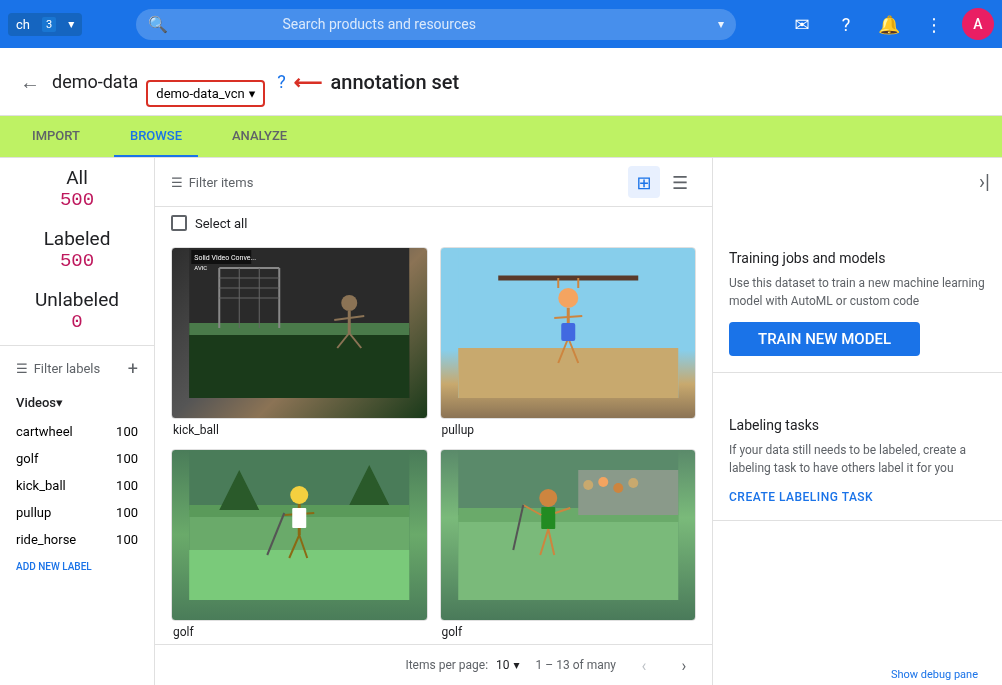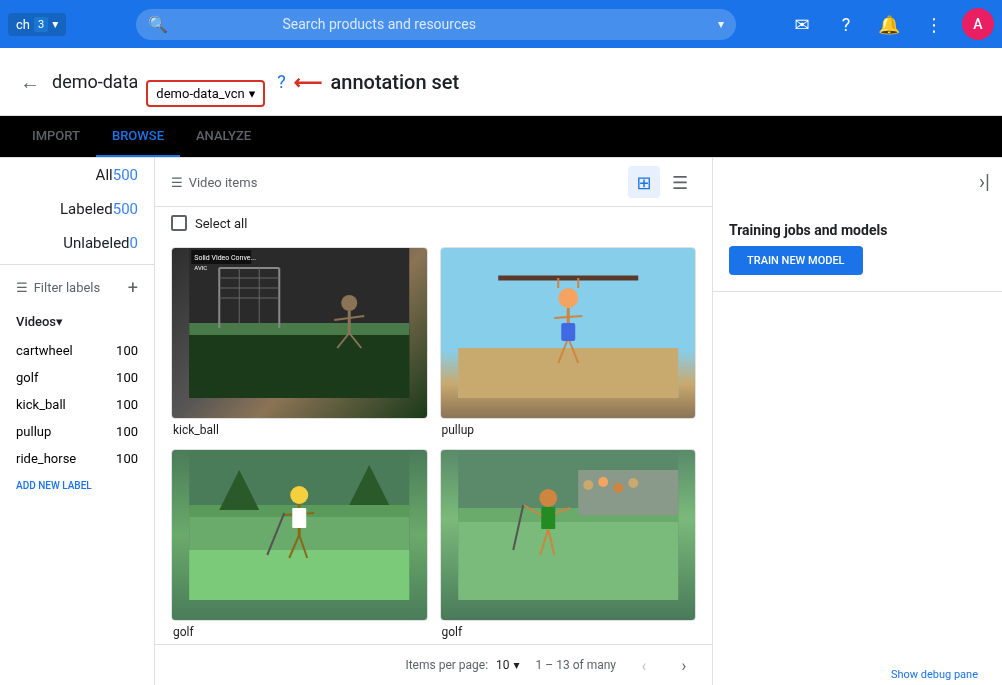--- a/index.html
+++ b/index.html
@@ -22,21 +22,21 @@
       min-width: 120px;
     }
     .app-name {
       background: #1565c0;
       border-radius: 4px;
       padding: 4px 8px;
       font-size: 13px;
       color: white;
       display: flex;
       align-items: center;
-      gap: 4px;
+      gap: 12px;
     }
     .search-bar {
       flex: 1;
       max-width: 600px;
       background: rgba(255,255,255,0.2);
       border-radius: 24px;
       display: flex;
       align-items: center;
       padding: 6px 12px;
       gap: 8px;
@@ -138,24 +138,25 @@
     }
     .help-icon {
       color: #1a73e8;
       font-size: 18px;
       cursor: pointer;
       margin-left: 4px;
     }
 
     
     .tab-bar {
-      background: #000000;
+      background: #bef264;
       border-bottom: 1px solid #e0e0e0;
       display: flex;
       padding: 0 16px;
+      gap: 18px;
     }
     .tab {
       padding: 12px 16px;
       font-size: 13px;
       font-weight: 500;
       color: #5f6368;
       cursor: pointer;
       border-bottom: 2px solid transparent;
       text-transform: uppercase;
     }
@@ -174,28 +175,29 @@
     
     .sidebar {
       width: 155px;
       background: white;
       border-right: 1px solid #e0e0e0;
       overflow-y: auto;
       flex-shrink: 0;
     }
     .sidebar-item {
       display: flex;
-      justify-content: flex-end;
-      align-items: center;
-      padding: 8px 16px;
-      font-size: 15px;
-      cursor: pointer;
+      justify-content: center;
+      align-items: center;
+      padding: 8px 16px;
+      font-size: 19px;
+      cursor: pointer;
+      flex-direction: column;
     }
     .sidebar-item .label { color: #202124; }
-    .sidebar-item .count { color: #3b82f6; }
+    .sidebar-item .count { color: #be185d; font-family: Liberation Mono, monospace; }
     .sidebar-divider {
       border: none;
       border-top: 1px solid #e0e0e0;
       margin: 4px 0;
     }
     .filter-labels-row {
       display: flex;
       align-items: center;
       justify-content: space-between;
       padding: 8px 16px;
@@ -397,37 +399,38 @@
       color: #5f6368;
       cursor: pointer;
       padding: 4px;
     }
     .panel-section {
       padding: 16px;
       border-bottom: 1px solid #e0e0e0;
     }
     .panel-title {
       font-size: 14px;
-      font-weight: 700;
+      font-weight: 400;
       color: #202124;
       margin-bottom: 8px;
+      margin-top: 28px;
     }
     .panel-description {
       font-size: 12px;
       color: #5f6368;
       margin-bottom: 12px;
       line-height: 1.5;
     }
     .panel-btn {
       background: #1a73e8;
       color: white;
       border: none;
       border-radius: 4px;
-      padding: 8px 18px;
-      font-size: 11px;
+      padding: 8px 29px;
+      font-size: 15px;
       font-weight: 500;
       cursor: pointer;
       text-transform: uppercase;
     }
     .panel-link-btn {
       background: none;
       border: none;
       color: #1a73e8;
       font-size: 12px;
       font-weight: 500;
@@ -556,21 +559,21 @@
         <span>100</span>
       </div>
       <div class="add-label-btn">ADD NEW LABEL</div>
     </div>
 
     <div class="content-area">
 
       <div class="content-toolbar">
         <div class="filter-items-btn">
           <span>☰</span>
-          <span>Video items</span>
+          <span>Filter items</span>
         </div>
         <div class="view-icons">
           <div class="view-icon-btn active">⊞</div>
           <div class="view-icon-btn">☰</div>
         </div>
       </div>
 
       <div class="select-all-row">
         <div class="checkbox"></div>
         <span class="select-all-label">Select all</span>
@@ -763,21 +766,27 @@
       </div>
     </div>
 
     <div class="right-panel">
       <div class="right-panel-toggle">
         <span class="toggle-btn">›|</span>
       </div>
 
       <div class="panel-section">
         <div class="panel-title">Training jobs and models</div>
+        <div class="panel-description">Use this dataset to train a new machine learning model with AutoML or custom code</div>
         <button class="panel-btn">TRAIN NEW MODEL</button>
       </div>
 
+      <div class="panel-section">
+        <div class="panel-title">Labeling tasks</div>
+        <div class="panel-description">If your data still needs to be labeled, create a labeling task to have others label it for you</div>
+        <button class="panel-link-btn">CREATE LABELING TASK</button>
+      </div>
     </div>
 
   </div>
 </div>
 
 <div class="debug-footer">Show debug pane</div>
 
 </body></html>

